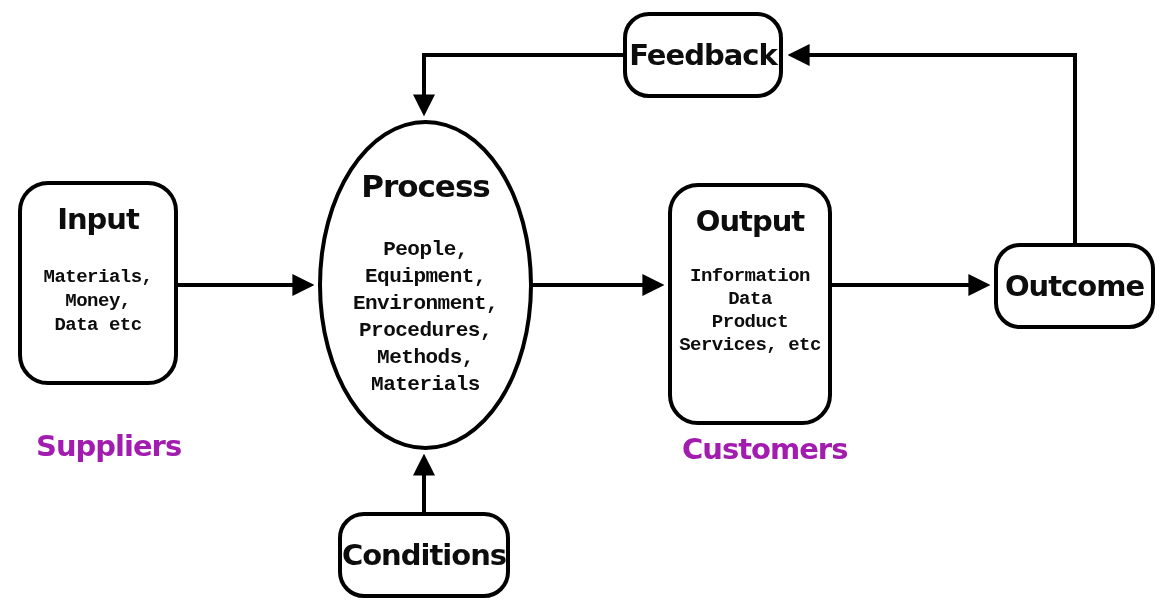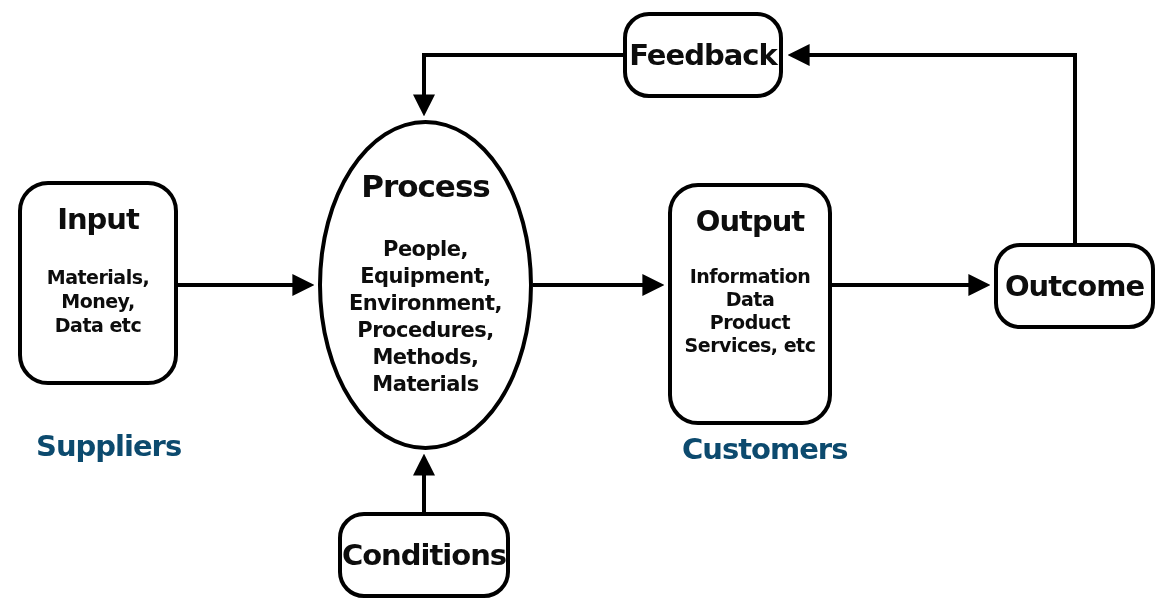--- a/index.html
+++ b/index.html
@@ -39,20 +39,21 @@
     font-weight: bold;
   }
   .node-title {
     font-size: 29px;
     letter-spacing: -1px;
     line-height: 36px;
   }
   .node-body {
     font-size: 19px;
     letter-spacing: -0.5px;
+    font-family: Liberation Mono, monospace;
   }
   
   .node-input {
     left: 18px; top: 181px;
     width: 160px; height: 204px;
     border-radius: 30px;
     padding-top: 16px;
     text-align: center;
   }
   .node-input .node-body { margin-top: 28px; line-height: 24px; }
@@ -82,21 +83,21 @@
   }
   .node-outcome  { left: 994px; top: 243px; width: 161px; height: 86px; }
   .node-feedback { left: 623px; top: 12px;  width: 160px; height: 86px; }
   .node-conditions { left: 338px; top: 512px; width: 172px; height: 86px; }
   
   .flow-label {
     position: absolute;
     font-weight: bold;
     font-size: 29px;
     letter-spacing: -1px;
-    color: #0c4a6e;
+    color: #a21caf;
   }
   .label-suppliers { left: 36px;  top: 429px; }
   .label-customers { left: 682px; top: 432px; }
 </style>
 </head>
 <body>
 
 <div class="canvas">
 
   <svg class="connectors" viewBox="0 0 1173 611" xmlns="http://www.w3.org/2000/svg">

